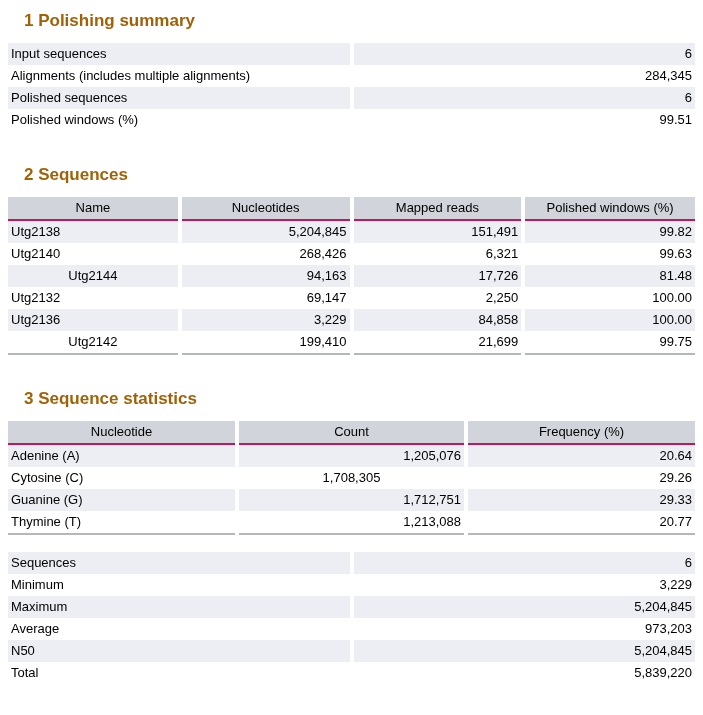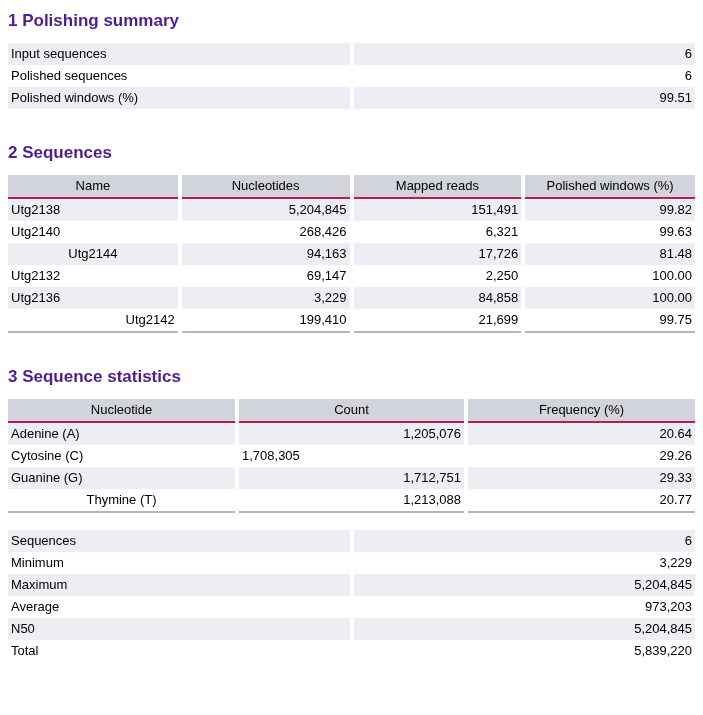--- a/index.html
+++ b/index.html
@@ -13,22 +13,22 @@
     padding: 8px;
     box-sizing: border-box;
     font-family: "Liberation Sans", "DejaVu Sans", sans-serif;
     font-size: 13px;
     color: #000000;
   }
   h2 {
     font-family: "Liberation Sans", "DejaVu Sans", sans-serif;
     font-size: 17px;
     font-weight: bold;
-    color: #4c1d95;
-    margin: 34px 0 12px 0;
+    color: #a16207;
+    margin: 34px 0 12px 16px;
     padding: 0;
   }
   h2.first {
     margin-top: 3px;
   }
   table {
     width: 100%;
     border-collapse: collapse;
     table-layout: fixed;
   }
@@ -64,20 +64,24 @@
 
 <div class="report">
 
   <section>
     <h2 class="first">1 Polishing summary</h2>
     <table class="kv">
       <tbody>
           <tr>
             <td style="text-align: left;">Input sequences</td>
             <td style="text-align: right;">6</td>
+          </tr>
+          <tr>
+            <td style="text-align: left;">Alignments (includes multiple alignments)</td>
+            <td style="text-align: right;">284,345</td>
           </tr>
           <tr>
             <td style="text-align: left;">Polished sequences</td>
             <td style="text-align: right;">6</td>
           </tr>
           <tr>
             <td style="text-align: left;">Polished windows (%)</td>
             <td style="text-align: right;">99.51</td>
           </tr>
         </tbody>
@@ -120,21 +124,21 @@
             <td style="text-align: right;">2,250</td>
             <td style="text-align: right;">100.00</td>
           </tr>
           <tr>
             <td style="text-align: left;">Utg2136</td>
             <td style="text-align: right;">3,229</td>
             <td style="text-align: right;">84,858</td>
             <td style="text-align: right;">100.00</td>
           </tr>
           <tr>
-            <td style="text-align: right;">Utg2142</td>
+            <td style="text-align: center;">Utg2142</td>
             <td style="text-align: right;">199,410</td>
             <td style="text-align: right;">21,699</td>
             <td style="text-align: right;">99.75</td>
           </tr>
         </tbody>
     </table>
   </section>
 
   <section>
     <h2>3 Sequence statistics</h2>
@@ -147,30 +151,30 @@
           </tr>
       </thead>
       <tbody>
           <tr>
             <td style="text-align: left;">Adenine (A)</td>
             <td style="text-align: right;">1,205,076</td>
             <td style="text-align: right;">20.64</td>
           </tr>
           <tr>
             <td style="text-align: left;">Cytosine (C)</td>
-            <td style="text-align: left;">1,708,305</td>
+            <td style="text-align: center;">1,708,305</td>
             <td style="text-align: right;">29.26</td>
           </tr>
           <tr>
             <td style="text-align: left;">Guanine (G)</td>
             <td style="text-align: right;">1,712,751</td>
             <td style="text-align: right;">29.33</td>
           </tr>
           <tr>
-            <td style="text-align: center;">Thymine (T)</td>
+            <td style="text-align: left;">Thymine (T)</td>
             <td style="text-align: right;">1,213,088</td>
             <td style="text-align: right;">20.77</td>
           </tr>
         </tbody>
     </table>
     <table class="kv gap-table">
       <tbody>
           <tr>
             <td style="text-align: left;">Sequences</td>
             <td style="text-align: right;">6</td>

